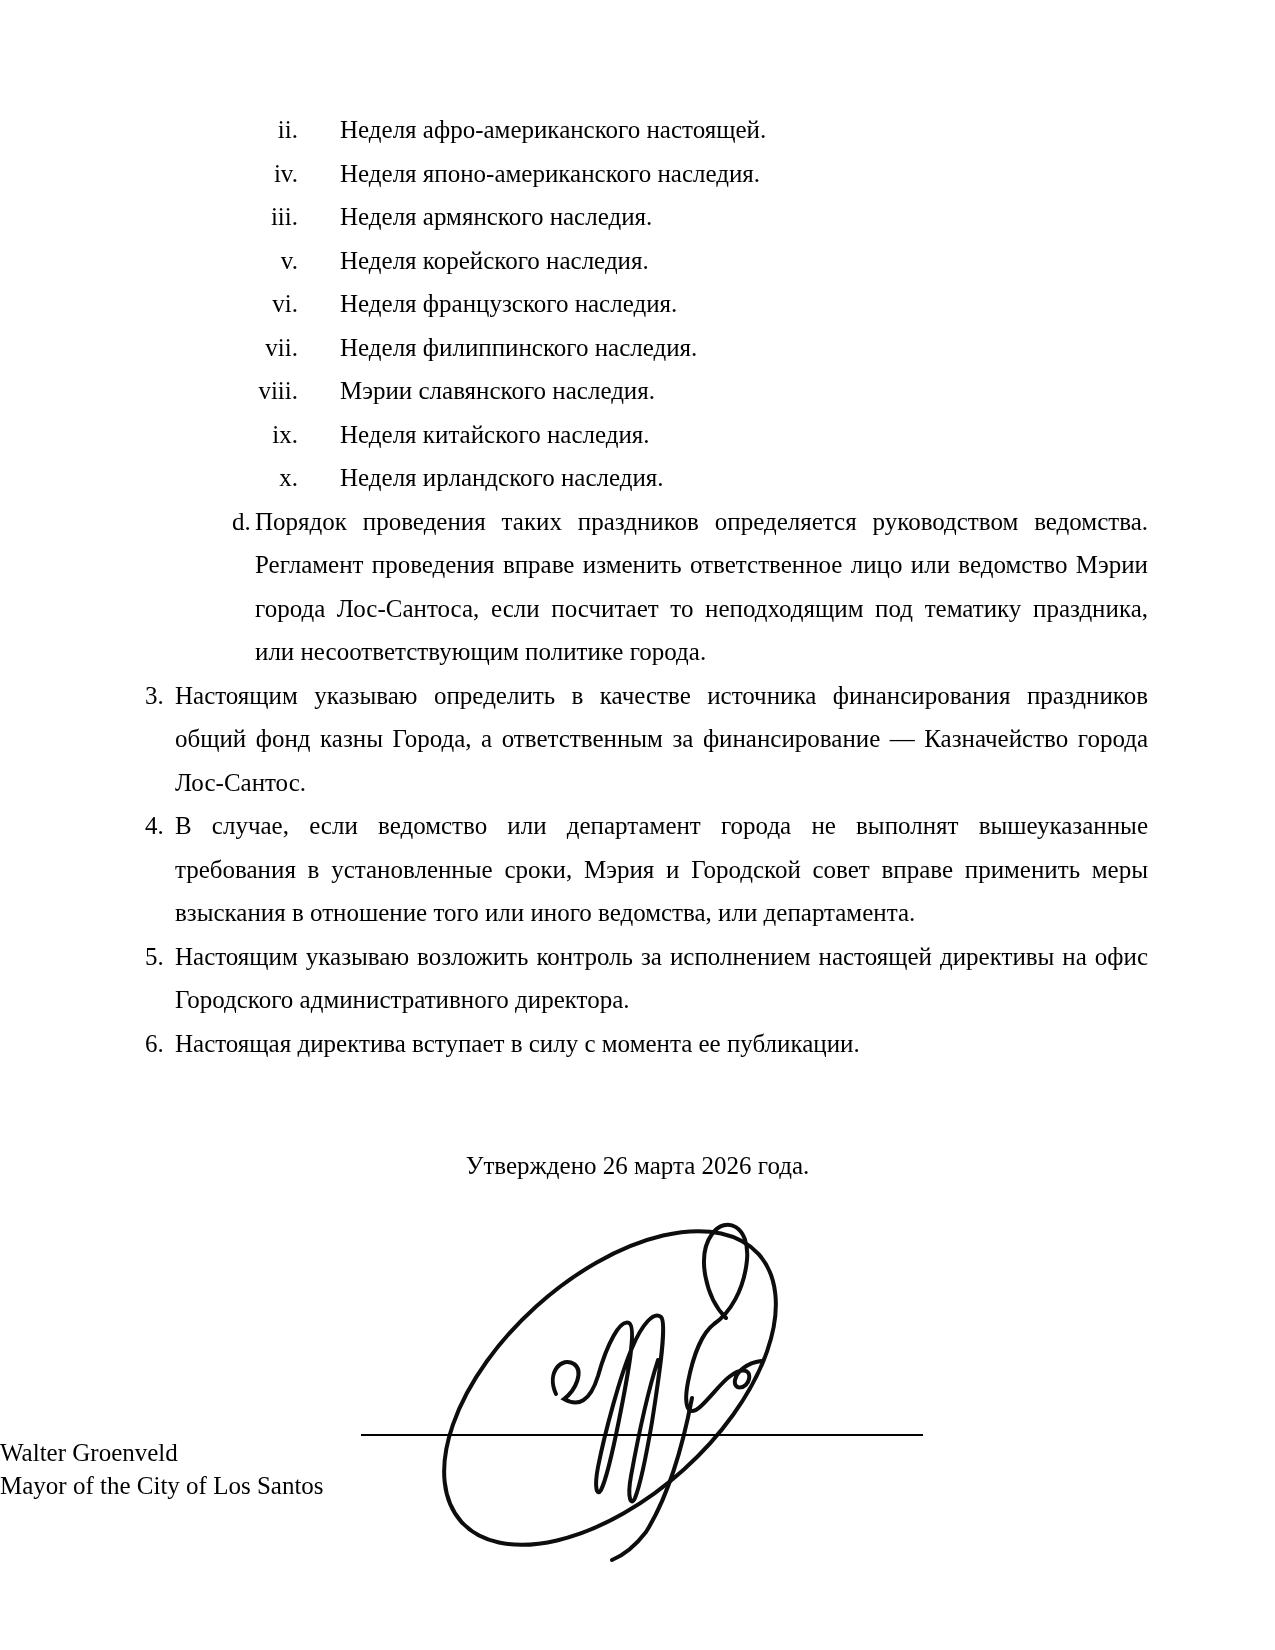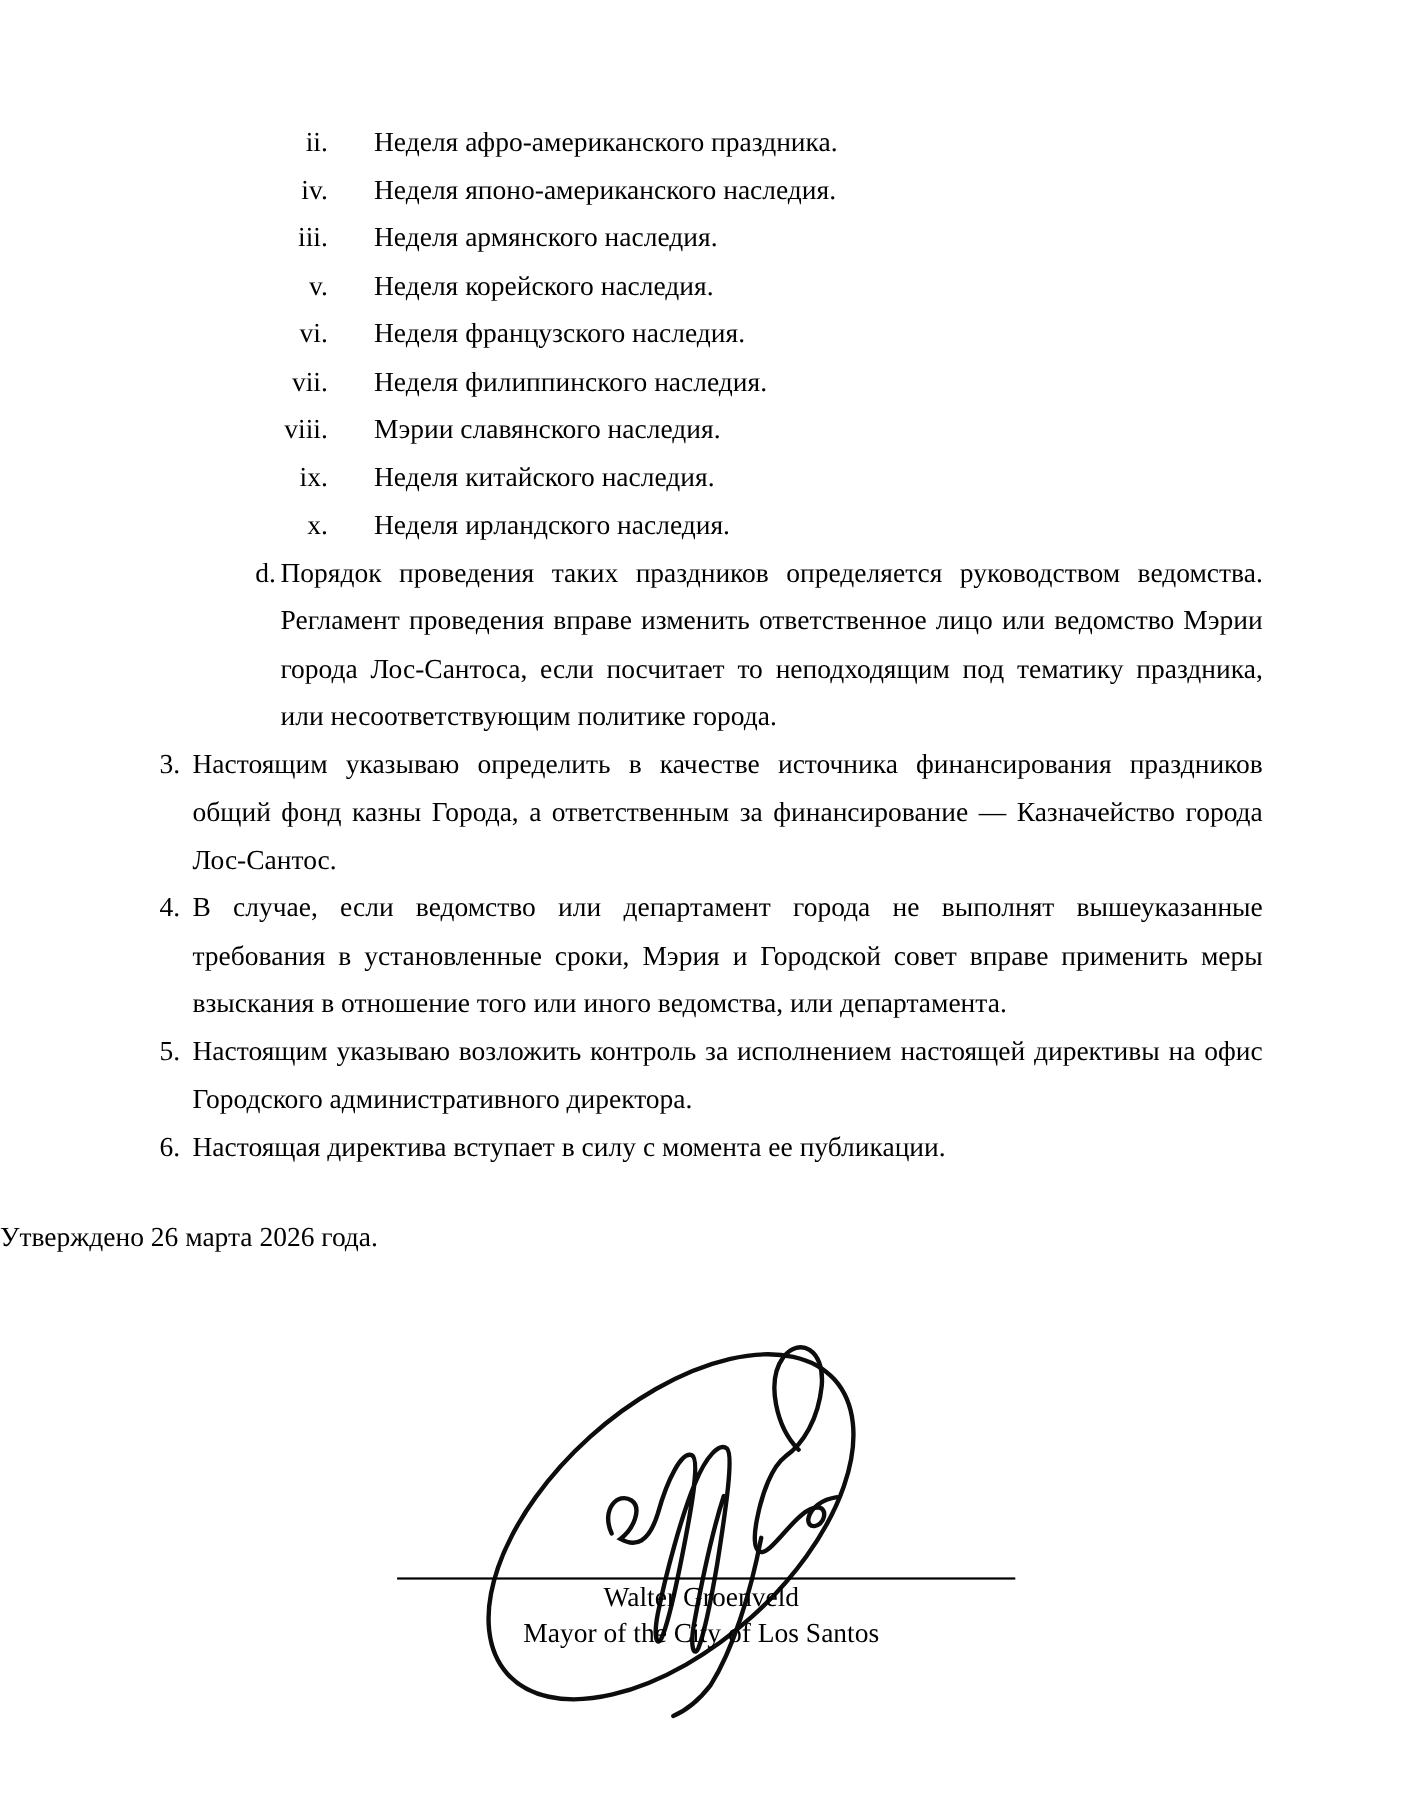--- a/index.html
+++ b/index.html
@@ -40,38 +40,37 @@
     position: relative;
     padding-left: 30px;
     text-align: justify;
     text-align-last: left;
   }
   .num-item .num-marker { position: absolute; left: 0; top: 0; }
   .approval {
     position: absolute;
     left: 0;
     right: 0;
-    top: 1104px;
-    text-align: left;
+    top: 1144px;
+    text-align: center;
     line-height: 43.5px;
   }
   .sig-line {
     position: absolute;
     left: 361px;
     top: 1434px;
     width: 562px;
     border-top: 2px solid #000000;
     height: 0;
   }
   .sig-names {
     position: absolute;
     left: 0;
     right: 0;
     top: 1436px;
-    text-align: center;
     line-height: 33px;
   }
   .signature-svg {
     position: absolute;
     left: 430px;
     top: 1170px;
     width: 352px;
     height: 400px;
   }
   .signature-svg path, .signature-svg ellipse {
@@ -83,21 +82,21 @@
 </style>
 </head>
 <body>
 
 <div class="page">
 
   <div class="content">
 
     <div class="roman-item">
       <span class="roman-marker">ii.</span>
-      <span class="roman-text">Неделя афро-американского праздника.</span>
+      <span class="roman-text">Неделя афро-американского настоящей.</span>
     </div>
     <div class="roman-item">
       <span class="roman-marker">iv.</span>
       <span class="roman-text">Неделя японо-американского наследия.</span>
     </div>
     <div class="roman-item">
       <span class="roman-marker">iii.</span>
       <span class="roman-text">Неделя армянского наследия.</span>
     </div>
     <div class="roman-item">

